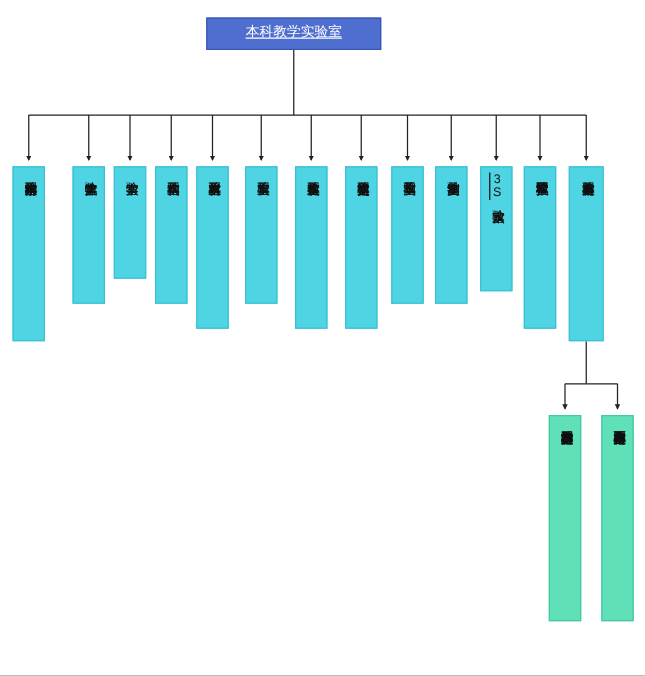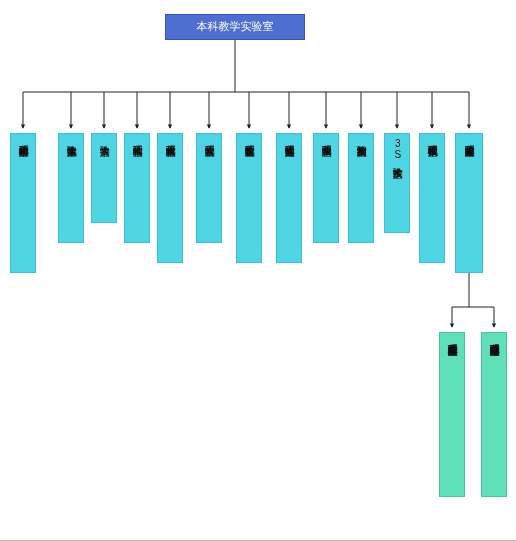--- a/index.html
+++ b/index.html
@@ -32,20 +32,21 @@
   .node {
     position: absolute;
     box-sizing: border-box;
     border: 1px solid #2f8fa8;
     display: flex;
     align-items: center;
     justify-content: center;
     text-align: center;
     line-height: 1.06;
     letter-spacing: 0px;
+    text-decoration: underline;
   }
   .node-root {
     background: #4f6fd0;
     border: 1px solid #3a56b0;
     color: #ffffff;
     font-size: 11px;
     writing-mode: horizontal-tb;
   }
   .node-vert {
     background: #4fd4e4;

